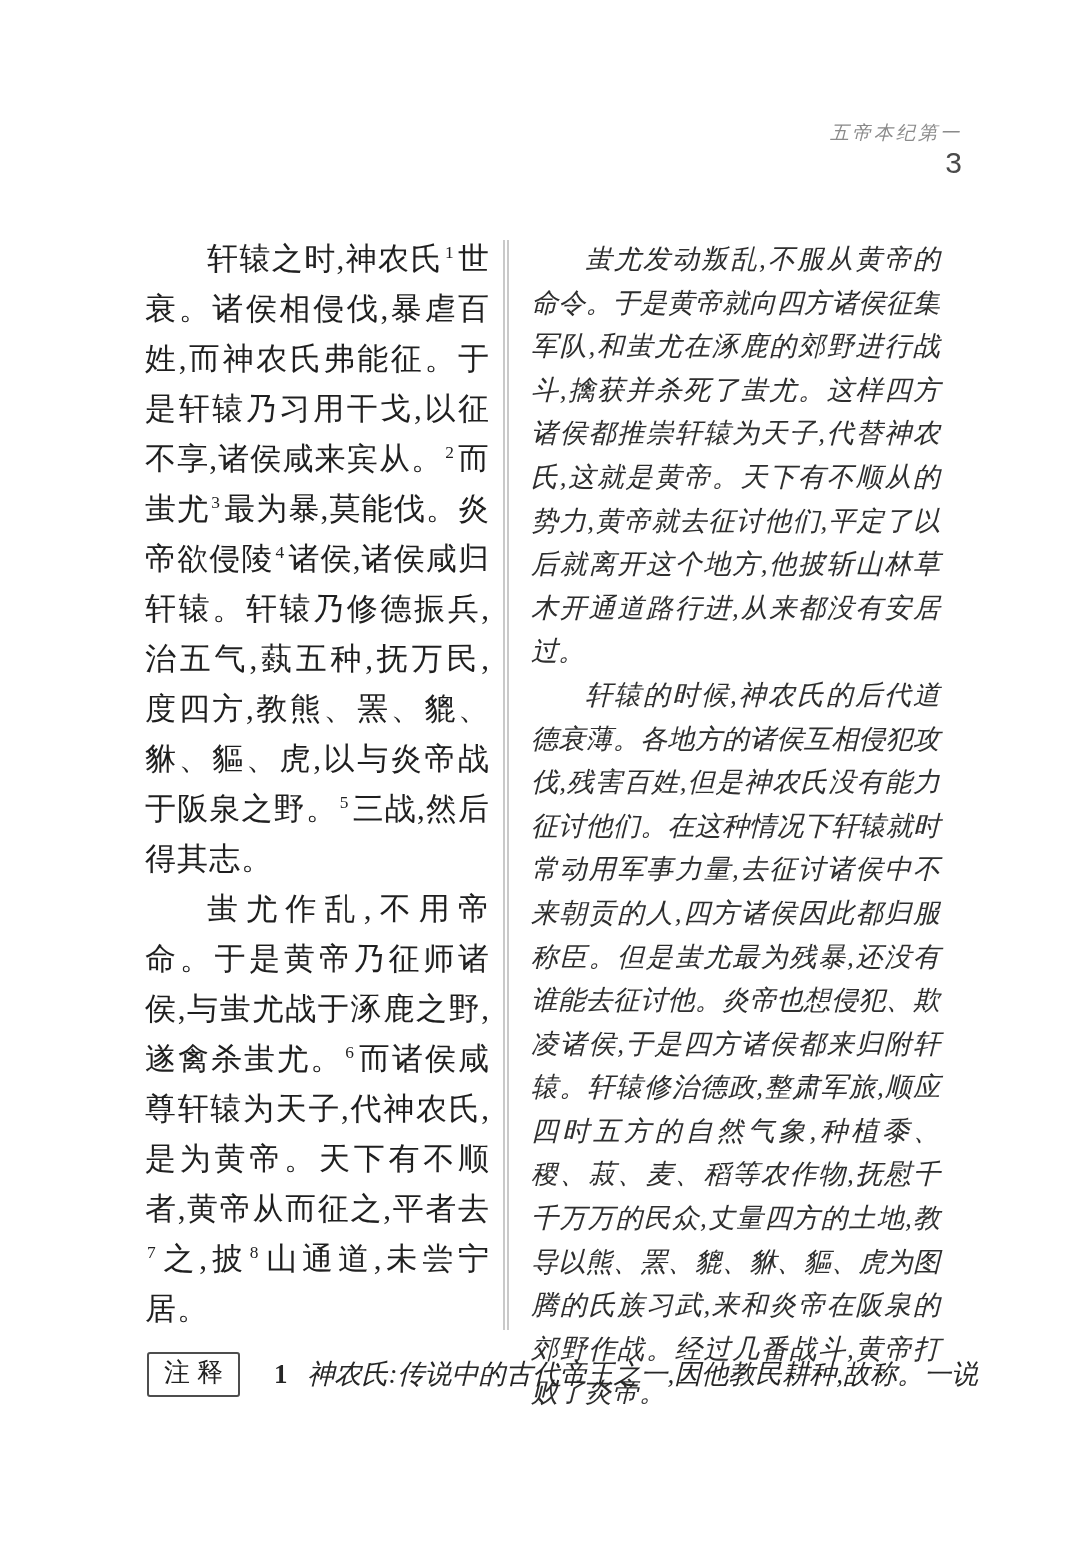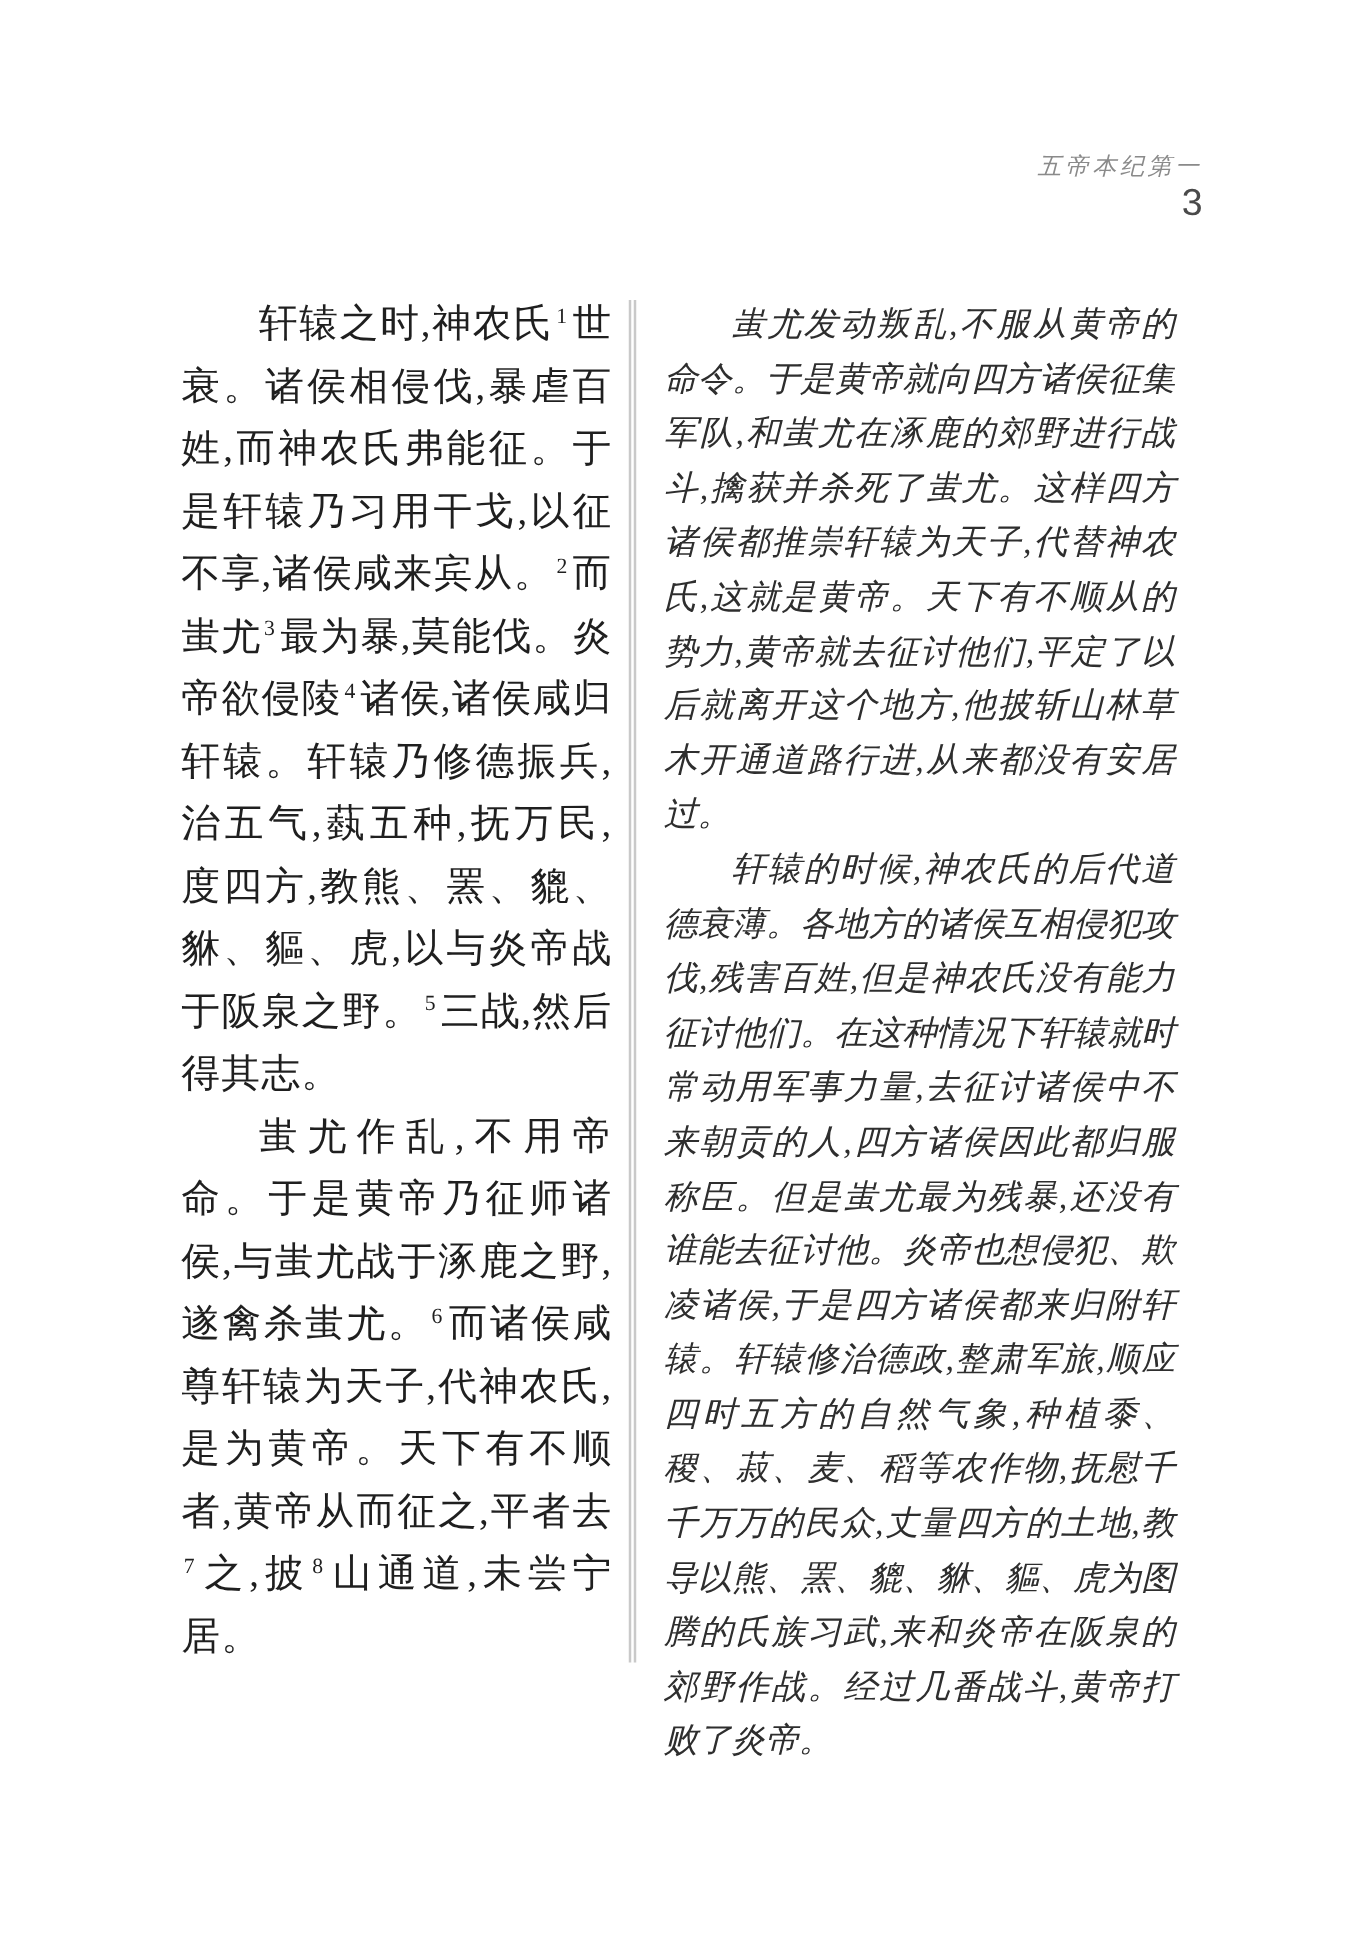--- a/index.html
+++ b/index.html
@@ -118,14 +118,20 @@
 
     <div class="column-divider"></div>
 
     <div class="translation-column">
       <p>蚩尤发动叛乱,不服从黄帝的命令。于是黄帝就向四方诸侯征集军队,和蚩尤在涿鹿的郊野进行战斗,擒获并杀死了蚩尤。这样四方诸侯都推崇轩辕为天子,代替神农氏,这就是黄帝。天下有不顺从的势力,黄帝就去征讨他们,平定了以后就离开这个地方,他披斩山林草木开通道路行进,从来都没有安居过。</p>
       <p>轩辕的时候,神农氏的后代道德衰薄。各地方的诸侯互相侵犯攻伐,残害百姓,但是神农氏没有能力征讨他们。在这种情况下轩辕就时常动用军事力量,去征讨诸侯中不来朝贡的人,四方诸侯因此都归服称臣。但是蚩尤最为残暴,还没有谁能去征讨他。炎帝也想侵犯、欺凌诸侯,于是四方诸侯都来归附轩辕。轩辕修治德政,整肃军旅,顺应四时五方的自然气象,种植黍、稷、菽、麦、稻等农作物,抚慰千千万万的民众,丈量四方的土地,教导以熊、罴、貔、貅、貙、虎为图腾的氏族习武,来和炎帝在阪泉的郊野作战。经过几番战斗,黄帝打败了炎帝。</p>
     </div>
 
   </div>
 
+  <div class="notes">
+    <span class="notes-label">注释</span>
+    <span class="note-item">
+      <span class="note-number">1</span><span class="note-text">神农氏:传说中的古代帝王之一,因他教民耕种,故称。一说</span>
+    </span>
+  </div>
 
 </div>
 
 </body></html>

